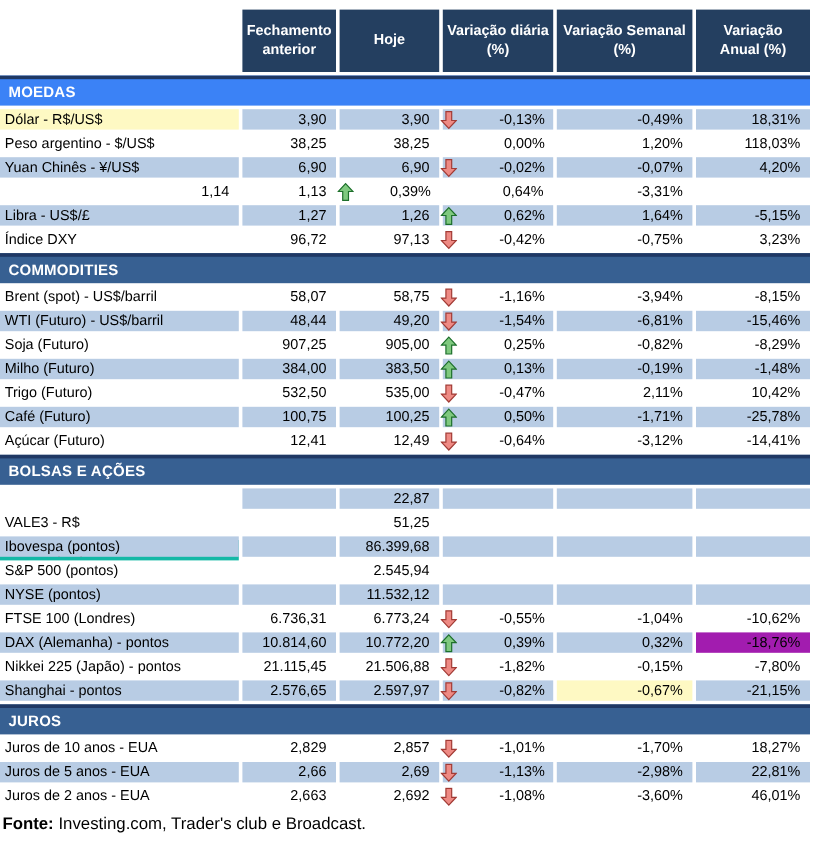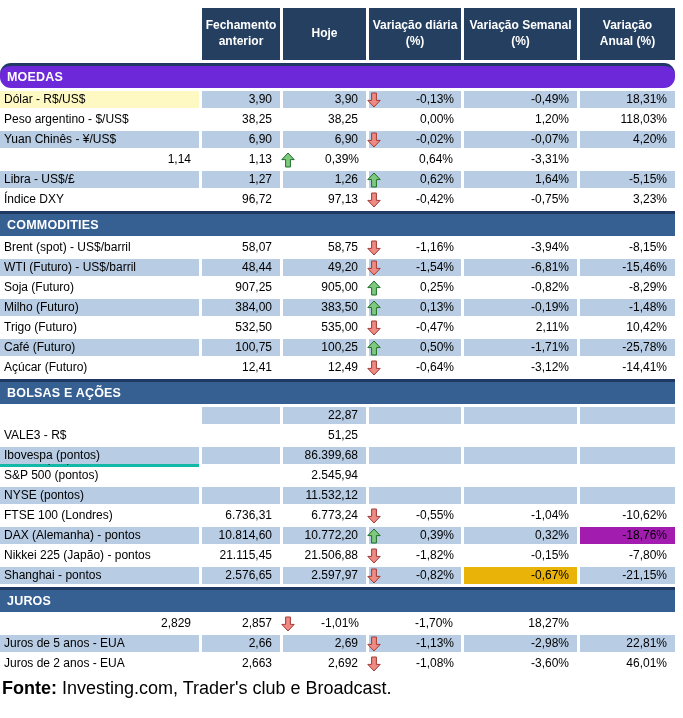--- a/index.html
+++ b/index.html
@@ -37,21 +37,21 @@
   .lbl{padding-left:4px;}
   .num{text-align:right;padding-right:8px;}
   .c-diaria{position:relative;padding-right:7px;}
   .blue{background:#B8CCE4;}
   .arrow-wrap{
     position:absolute;left:-2px;top:0px;width:15px;height:17px;
     display:flex;align-items:center;justify-content:flex-start;
   }
   .arrow-wrap svg{display:block;}
   .footer{
-    margin-top:6px;padding-left:2px;font-size:18px;
+    margin-top:6px;padding-left:2px;font-size:14px;
   }
   .footer b{font-weight:bold;}
 </style>
 </head>
 <body>
 
 <div class="sheet">
   <div class="grid-row header-row">
     <div class="hcell hblank"></div>
 
@@ -59,21 +59,21 @@
 anterior</div>
       <div class="hcell" style="background: rgb(36, 63, 96);">Hoje</div>
       <div class="hcell" style="background: rgb(36, 63, 96);">Variação diária
 (%)</div>
       <div class="hcell" style="background: rgb(36, 63, 96);">Variação Semanal
 (%)</div>
       <div class="hcell" style="background: rgb(36, 63, 96);">Variação
 Anual (%)</div>
     </div>
   <div id="sections">
-      <div class="band" style="background: #6d28d9; border-top-color: rgb(31, 56, 100); border-radius: 11px;">MOEDAS</div>
+      <div class="band" style="background: #3b82f6; border-top-color: rgb(31, 56, 100);">MOEDAS</div>
       <div class="grid-row row">
         <div class="cell lbl blue" style="background: #fef9c3;">Dólar - R$/US$</div>
         <div class="cell num blue" style="background: rgb(184, 204, 228);">3,90</div>
         <div class="cell num blue" style="background: rgb(184, 204, 228);">3,90</div>
         <div class="cell num c-diaria blue" style="background: rgb(184, 204, 228);">-0,13%<span class="arrow-wrap">
             <svg width="14" height="16" viewBox="0 0 14 16">
               <path d="M7 15 L0.8 8.4 H4.6 V1 H9.4 V8.4 H13.2 Z" fill="#EE8A84" stroke="#A23B35" stroke-width="1"></path>
             </svg>
           </span></div>
         <div class="cell num blue" style="background: rgb(184, 204, 228);">-0,49%</div>
@@ -298,25 +298,26 @@
       </div>
       <div class="grid-row row">
         <div class="cell lbl blue" style="background: rgb(184, 204, 228);">Shanghai - pontos</div>
         <div class="cell num blue" style="background: rgb(184, 204, 228);">2.576,65</div>
         <div class="cell num blue" style="background: rgb(184, 204, 228);">2.597,97</div>
         <div class="cell num c-diaria blue" style="background: rgb(184, 204, 228);">-0,82%<span class="arrow-wrap">
             <svg width="14" height="16" viewBox="0 0 14 16">
               <path d="M7 15 L0.8 8.4 H4.6 V1 H9.4 V8.4 H13.2 Z" fill="#EE8A84" stroke="#A23B35" stroke-width="1"></path>
             </svg>
           </span></div>
-        <div class="cell num blue" style="background: #eab308;">-0,67%</div>
+        <div class="cell num blue" style="background: #fef9c3;">-0,67%</div>
         <div class="cell num blue" style="background: rgb(184, 204, 228);">-21,15%</div>
       </div>
       <div class="band" style="background: rgb(55, 96, 146); border-top-color: rgb(31, 56, 100);">JUROS</div>
       <div class="grid-row row">
+        <div class="cell lbl">Juros de 10 anos - EUA</div>
         <div class="cell num">2,829</div>
         <div class="cell num">2,857</div>
         <div class="cell num c-diaria">-1,01%<span class="arrow-wrap">
             <svg width="14" height="16" viewBox="0 0 14 16">
               <path d="M7 15 L0.8 8.4 H4.6 V1 H9.4 V8.4 H13.2 Z" fill="#EE8A84" stroke="#A23B35" stroke-width="1"></path>
             </svg>
           </span></div>
         <div class="cell num">-1,70%</div>
         <div class="cell num">18,27%</div>
       </div>

